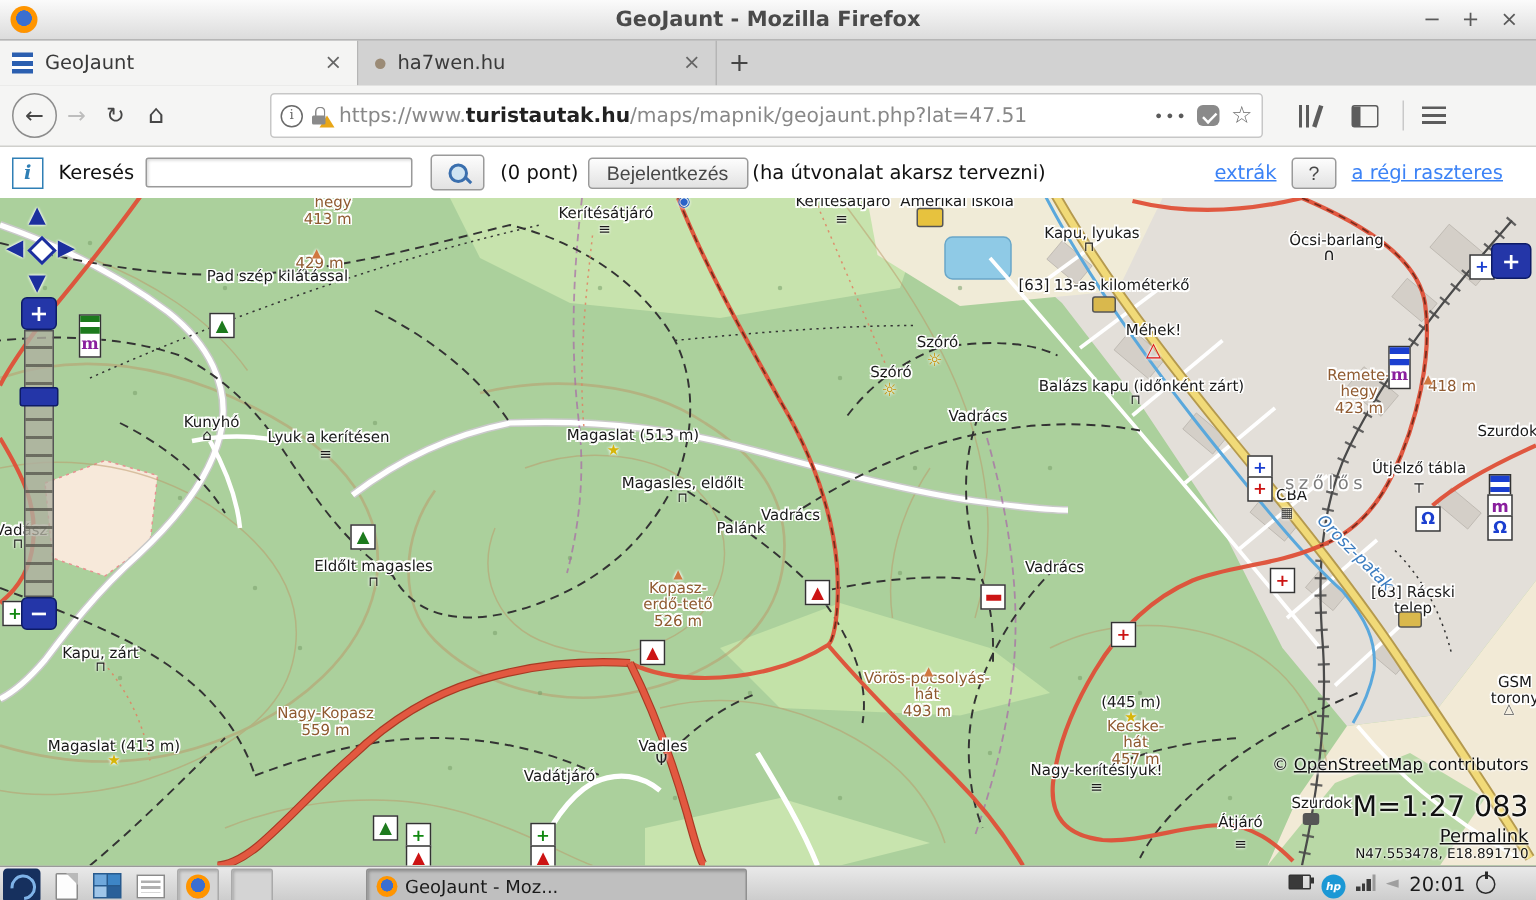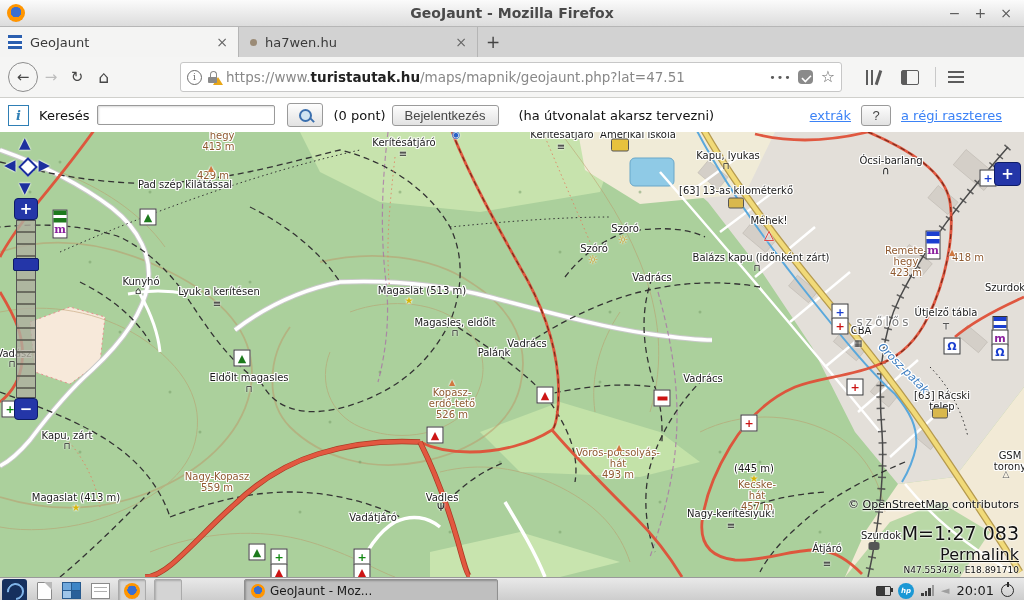--- a/index.html
+++ b/index.html
@@ -67,21 +67,21 @@
   .sitebar .ksl{margin-left:10px;}
   .search-input{width:168px;height:18px;margin-left:8px;border:1px solid #9a9a9a;border-radius:2px;
     box-shadow:inset 1px 1px 2px rgba(0,0,0,.15);font-size:12px;padding:0 4px;}
   .btn{border:1px solid #9a9a9a;border-radius:3px;background:linear-gradient(#fdfdfd,#e2e2e2);
     color:#474747;font-size:13px;padding:2px 12px;}
   .search-btn{margin-left:12px;width:36px;height:24px;padding:0;display:flex;align-items:center;justify-content:center;}
   .mag{width:9px;height:9px;border:2px solid #3a6fae;border-radius:50%;position:relative;background:#cfe4f2;}
   .mag::after{content:"";position:absolute;left:8px;top:8px;width:6px;height:2px;background:#3a6fae;transform:rotate(45deg);}
   .pts{margin-left:10px;}
   .login-btn{margin-left:6px;}
-  .hint{margin-left:20px;}
+  .hint{margin-left:3px;}
   .sitebar .right{margin-left:auto;display:flex;align-items:center;gap:10px;padding-right:22px;}
   .tlink{color:#3b82f6;text-decoration:underline;}
   .help-btn{width:30px;padding:2px 0;text-align:center;}
 
   
   .map{position:relative;flex:0 0 445px;height:445px;overflow:hidden;background:#abd09c;}
   .map svg{position:absolute;left:0;top:0;}
   .ml{position:absolute;transform:translate(-50%,-50%);white-space:pre-line;text-align:center;
     font-size:10px;line-height:1.12;color:#1a1a1a;pointer-events:none;
     text-shadow:1px 0 0 #fff,-1px 0 0 #fff,0 1px 0 #fff,0 -1px 0 #fff,1px 1px 0 #fff,-1px -1px 0 #fff,1px -1px 0 #fff,-1px 1px 0 #fff;}
@@ -120,21 +120,21 @@
   .sc-m{width:162px;border-left:2px solid #000;border-right:2px solid #000;border-bottom:2px solid #000;
     padding:0 6px 1px 26px;height:17px;}
   .sc-ft{width:196px;border-left:2px solid #000;border-right:2px solid #000;border-top:2px solid #000;
     padding:1px 6px 0 40px;height:17px;margin-top:-2px;}
 
   .attrib{position:absolute;right:5px;bottom:2px;text-align:right;z-index:5;color:#111;
     text-shadow:0 0 2px #fff,0 0 2px #fff,0 0 2px #fff;}
   .attrib .l1{font-size:11px;}
   .attrib .l1 a{color:#111;text-decoration:underline;}
   .attrib .l2{font-size:19px;margin-top:11px;}
-  .attrib .l3{font-size:16px;text-decoration:underline;margin-top:1px;}
+  .attrib .l3{font-size:12px;text-decoration:underline;margin-top:1px;}
   .attrib .l4{font-size:9px;margin-top:1px;}
 
   
   .taskbar{height:25px;background:linear-gradient(#e9e9e9,#c9c9c9);border-top:1px solid #9a9a9a;
     display:flex;align-items:center;flex:0 0 25px;font-size:12px;color:#1a1a1a;}
   .launcher{width:25px;height:23px;margin-left:2px;background:#16305e;border-radius:3px;position:relative;}
   .launcher::after{content:"";position:absolute;left:5px;top:4px;width:13px;height:13px;border:2.5px solid #7fb3e8;
     border-bottom-color:transparent;border-radius:50%;transform:rotate(40deg);}
   .tb-ic{margin-left:10px;position:relative;}
   .file-ic{width:13px;height:16px;background:#fdfdfd;border:1px solid #8a8a8a;border-radius:1px;}
@@ -145,21 +145,21 @@
   .winlist-ic{width:17px;height:14px;background:#fff;border:1px solid #8a8a8a;}
   .winlist-ic::after{content:"";position:absolute;left:2px;top:3px;right:2px;height:8px;
     background:repeating-linear-gradient(180deg,#b0b0b0 0 1.5px,transparent 1.5px 4px);}
   .slot{width:26px;height:22px;border:1px solid #aaa;border-radius:2px;background:#d4d4d4;
     display:flex;align-items:center;justify-content:center;margin-left:8px;box-shadow:inset 1px 1px 2px rgba(0,0,0,.2);}
   .ff-mini{width:16px;height:16px;border-radius:50%;
     background:radial-gradient(circle at 50% 45%,#3b6fd0 0 38%,#ff9500 40% 72%,#e66000 74%);}
   .taskbtn{margin-left:62px;width:240px;height:21px;background:#bfbfbf;border:1px solid #909090;border-radius:2px;
     box-shadow:inset 1px 1px 2px rgba(0,0,0,.25);display:flex;align-items:center;gap:5px;padding:0 6px;}
   .taskbtn .ff-mini{width:14px;height:14px;}
-  .tray{margin-left:auto;display:flex;align-items:center;gap:7px;padding-right:6px;}
+  .tray{margin-left:auto;display:flex;align-items:flex-start;gap:7px;padding-right:23px;}
   .batt{width:13px;height:8px;border:1px solid #333;border-radius:1px;position:relative;
     background:linear-gradient(90deg,#3a3a3a 0 65%,transparent 65%);}
   .batt::after{content:"";position:absolute;right:-3px;top:1.5px;width:2px;height:4px;background:#333;}
   .hp{width:16px;height:16px;border-radius:50%;background:#1b98d5;color:#fff;font-size:7px;font-weight:bold;
     font-style:italic;display:flex;align-items:center;justify-content:center;}
   .sig{display:flex;align-items:flex-end;gap:1px;height:11px;}
   .sig i{display:block;width:2.5px;background:#3c3c3c;}
   .sig i:nth-child(1){height:3px;}.sig i:nth-child(2){height:5px;}
   .sig i:nth-child(3){height:8px;}.sig i:nth-child(4){height:11px;background:#9a9a9a;}
   .spk{color:#9f9f9f;font-size:11px;line-height:1;}

